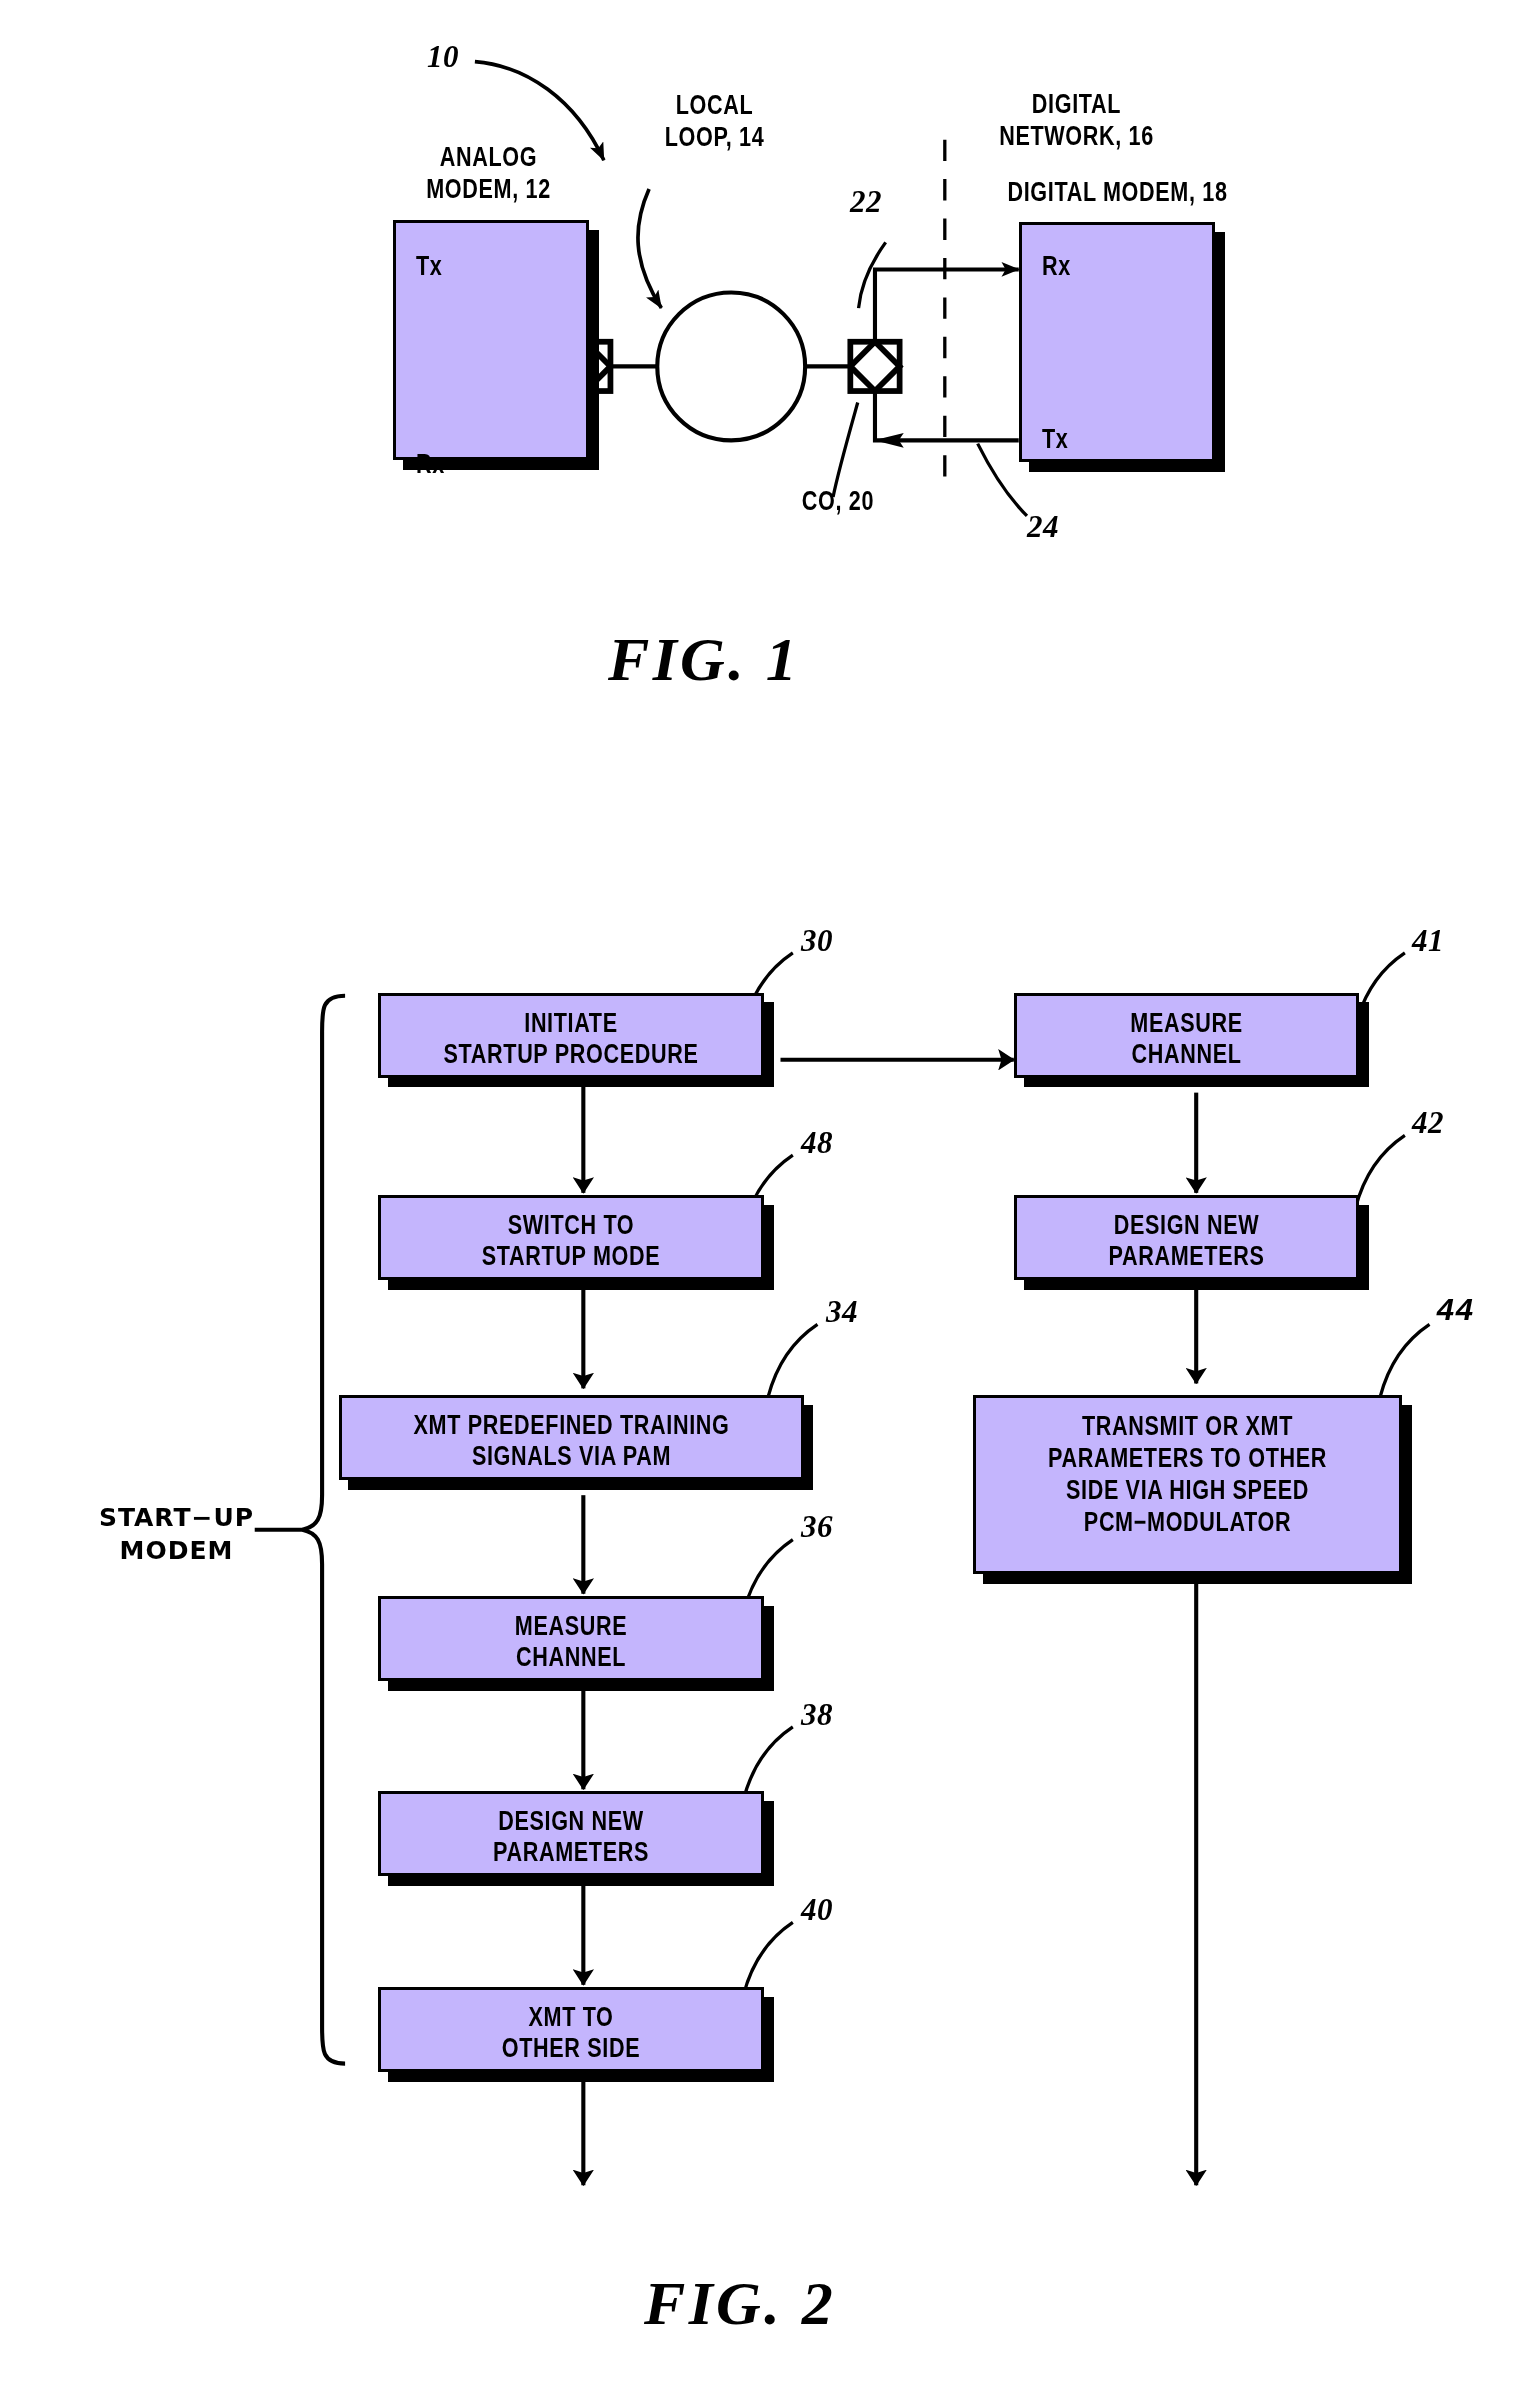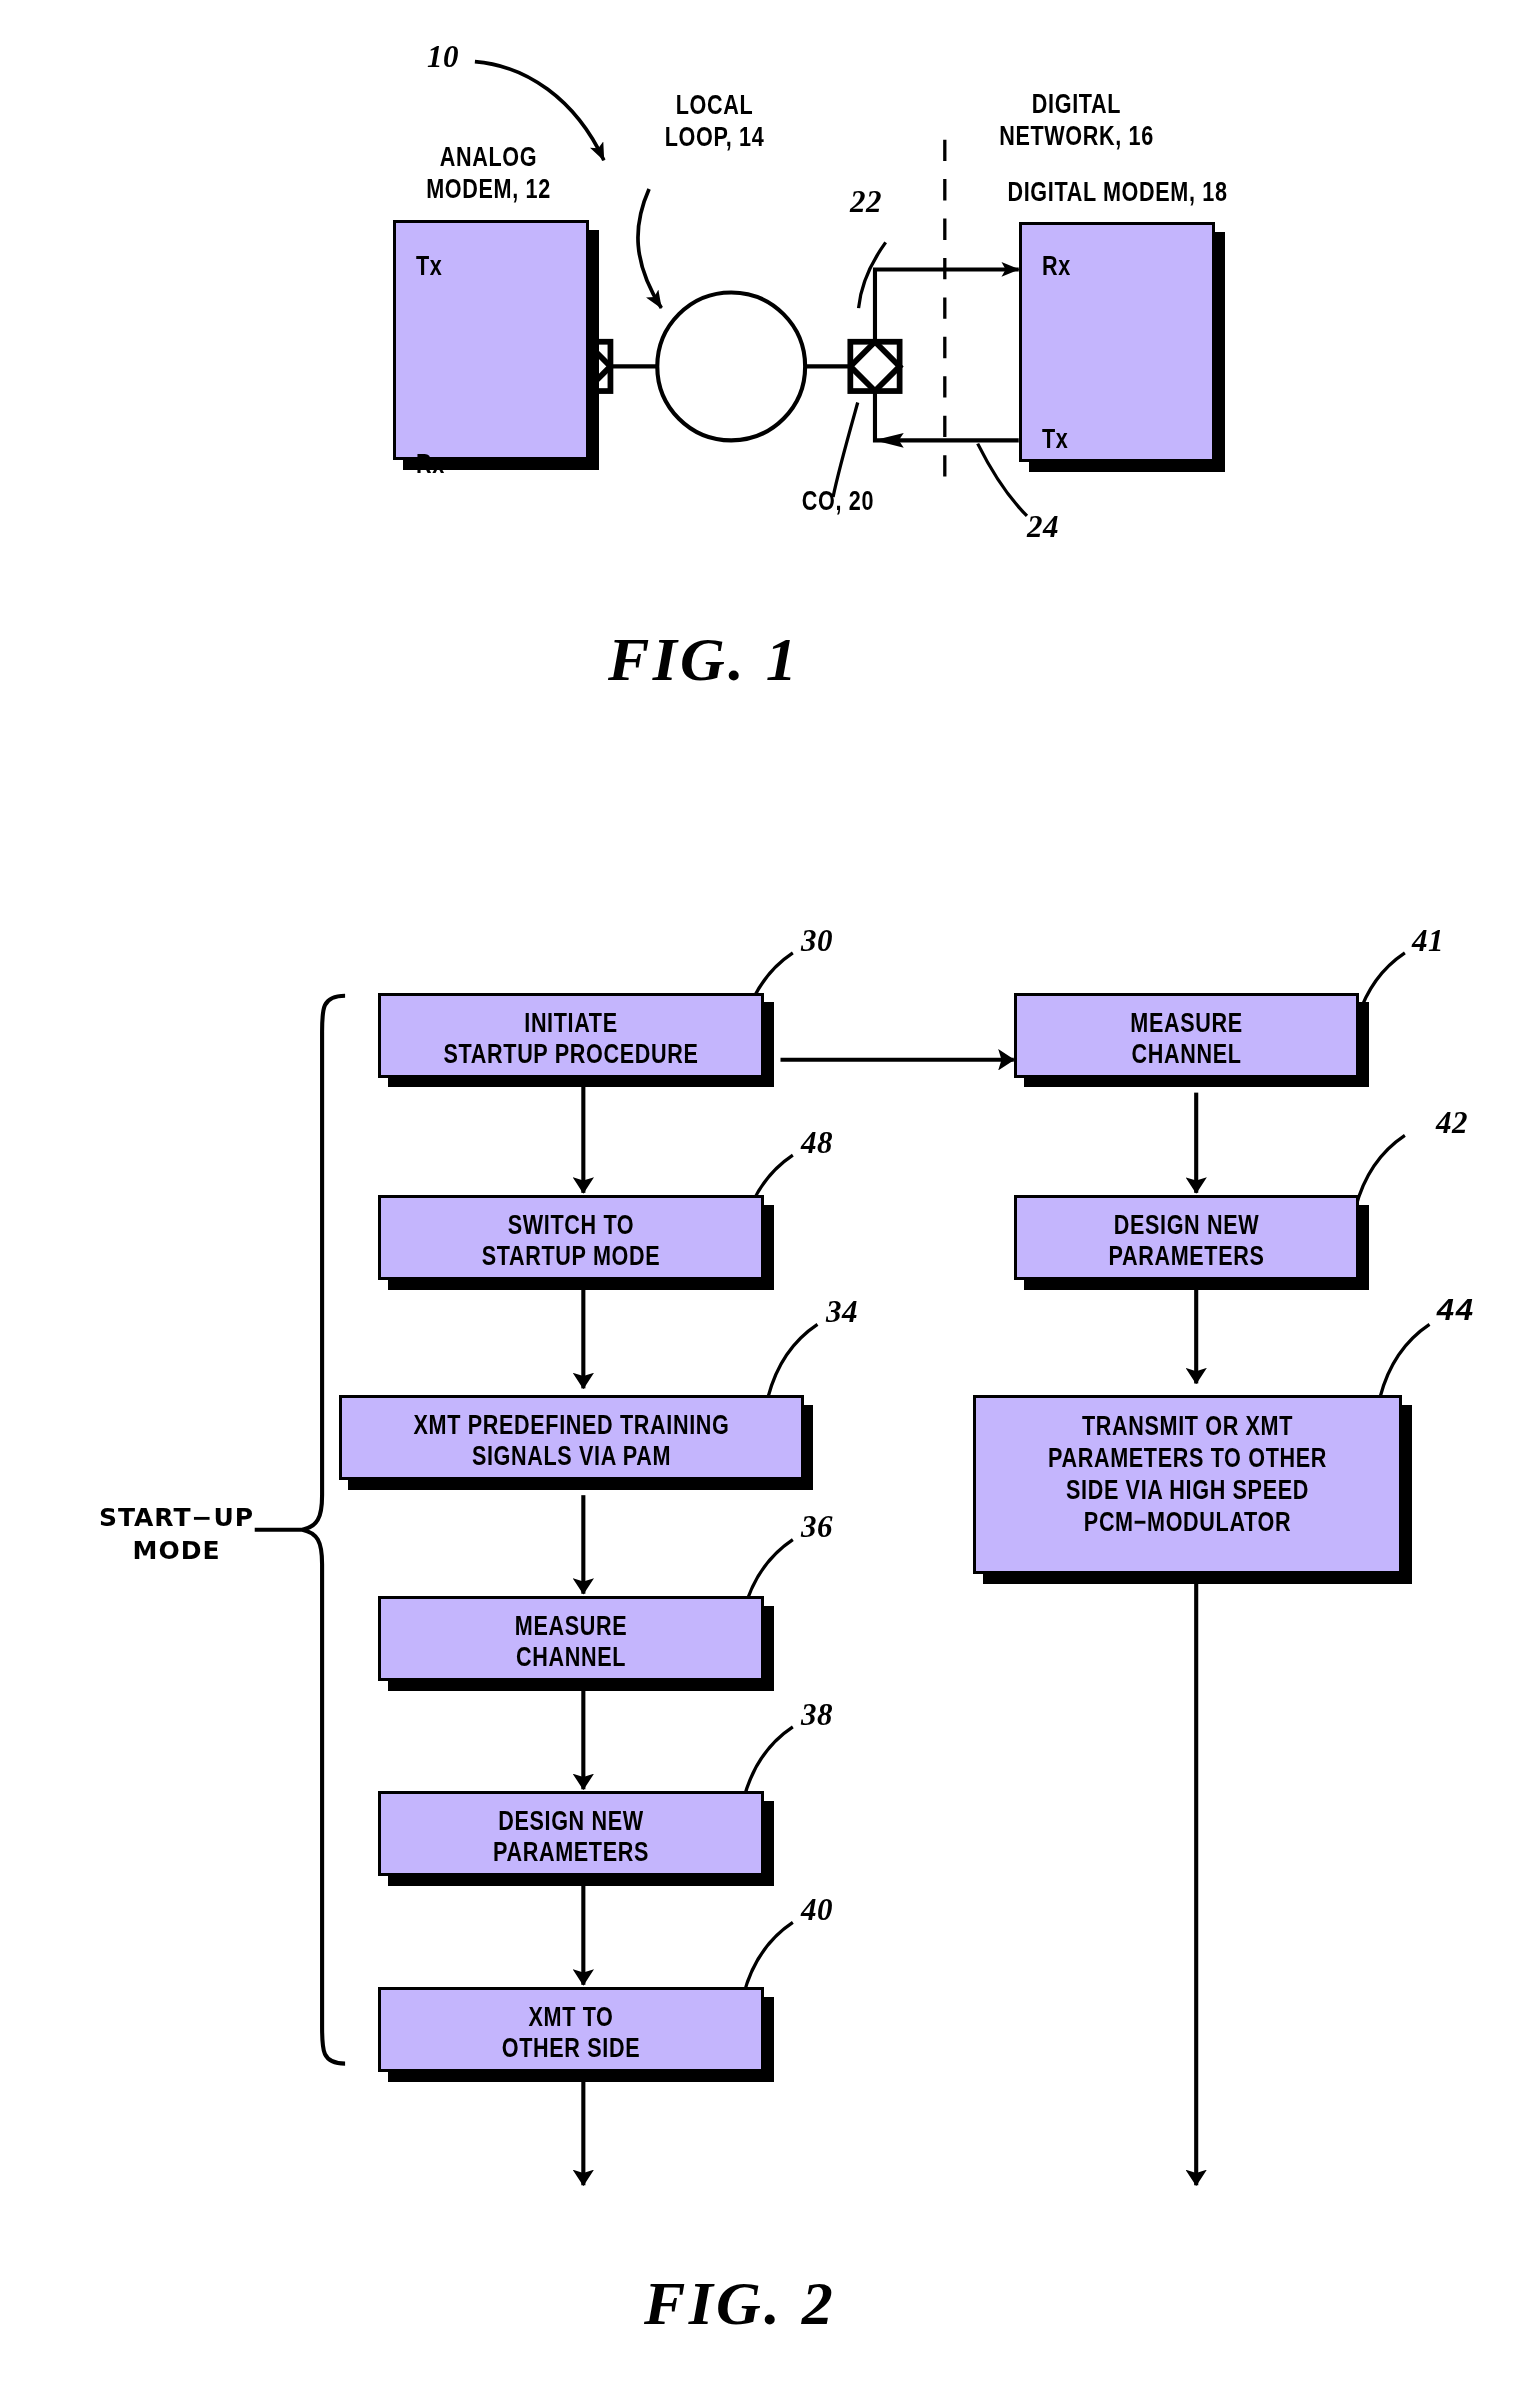--- a/index.html
+++ b/index.html
@@ -267,30 +267,30 @@
     <div class="boxtext lbl sz-box c" style="top:11.5px; transform-origin:center top;">MEASURE
 CHANNEL</div>
   </div>
   <div class="numref" style="left:1412px; top:923px;">41</div>
 
   <div class="boxshadow" style="left:1024px; top:1205px; width:345px; height:85px;"></div>
   <div class="box" style="left:1014px; top:1195px; width:345px; height:85px;">
     <div class="boxtext lbl sz-box c" style="top:11.5px; transform-origin:center top;">DESIGN NEW
 PARAMETERS</div>
   </div>
-  <div class="numref" style="left:1412px; top:1105px;margin-left:24px;">42</div>
+  <div class="numref" style="left:1412px; top:1105px;">42</div>
 
   <div class="boxshadow" style="left:983px; top:1405px; width:429px; height:179px;"></div>
   <div class="box" style="left:973px; top:1395px; width:429px; height:179px;">
     <div class="boxtext lbl sz-box c" style="top:13px; transform-origin:center top;">TRANSMIT OR XMT
 PARAMETERS TO OTHER
 SIDE VIA HIGH SPEED
 PCM−MODULATOR</div>
   </div>
   <div class="numref" style="left:1436px; top:1294px;font-family:Liberation Mono, monospace;">44</div>
 
   <div class="modelabel" style="left:90px; top:1502px; width:173px;">START−UP
-MODE</div>
+MODEM</div>
 
   <div class="figcap" style="left:644px; top:2268px;">FIG. 2</div>
 
 </div>
 
 
 </body></html>

